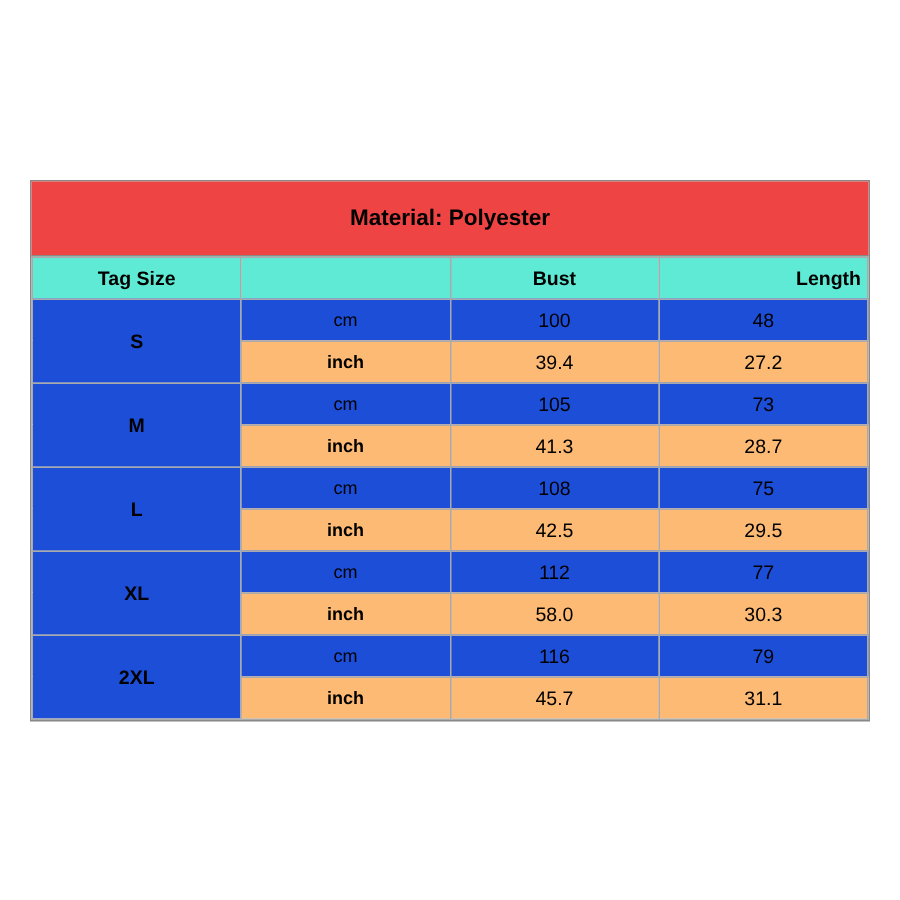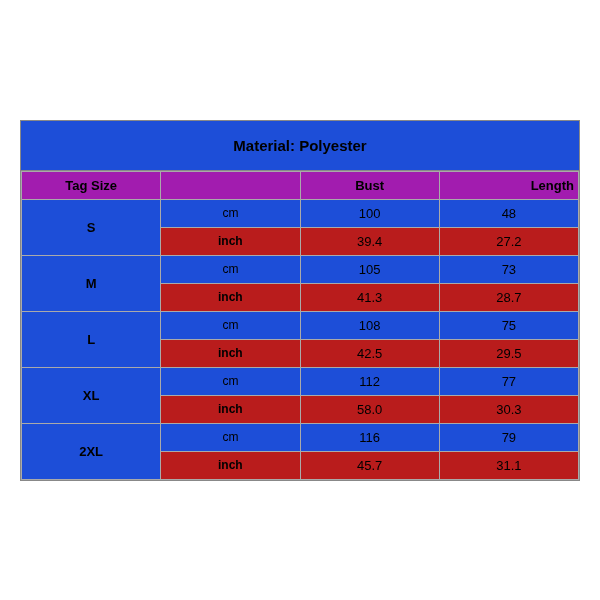--- a/index.html
+++ b/index.html
@@ -16,47 +16,47 @@
       border: 1.5px solid #888;
       width: 560px;
       margin: 20px auto;
     }
     .title-row {
       text-align: center;
       padding: 16px 10px;
       font-weight: bold;
       font-size: 15px;
       border-bottom: 1.5px solid #888;
-      background: #1d4ed8;
+      background: #ef4444;
     }
     table {
       width: 100%;
       border-collapse: collapse;
       font-size: 13px;
     }
     th, td {
       border: 1px solid #aaa;
       text-align: center;
       padding: 6px 4px;
     }
     thead th {
       font-weight: bold;
-      background: #a21caf;
+      background: #5eead4;
       font-size: 13px;
       margin-left: 25px;
     }
     .tag-size-cell {
       font-weight: bold;
       vertical-align: middle;
     }
     .unit-cell {
       font-size: 12px;
     }
     .inch-row td {
-      background: #b91c1c;
+      background: #fdba74;
     }
     .cm-row td {
       background: #1d4ed8;
     }
     .header-row th:first-child {
       width: 90px;
     }
     .header-row th:nth-child(2) {
       width: 90px;
     }

